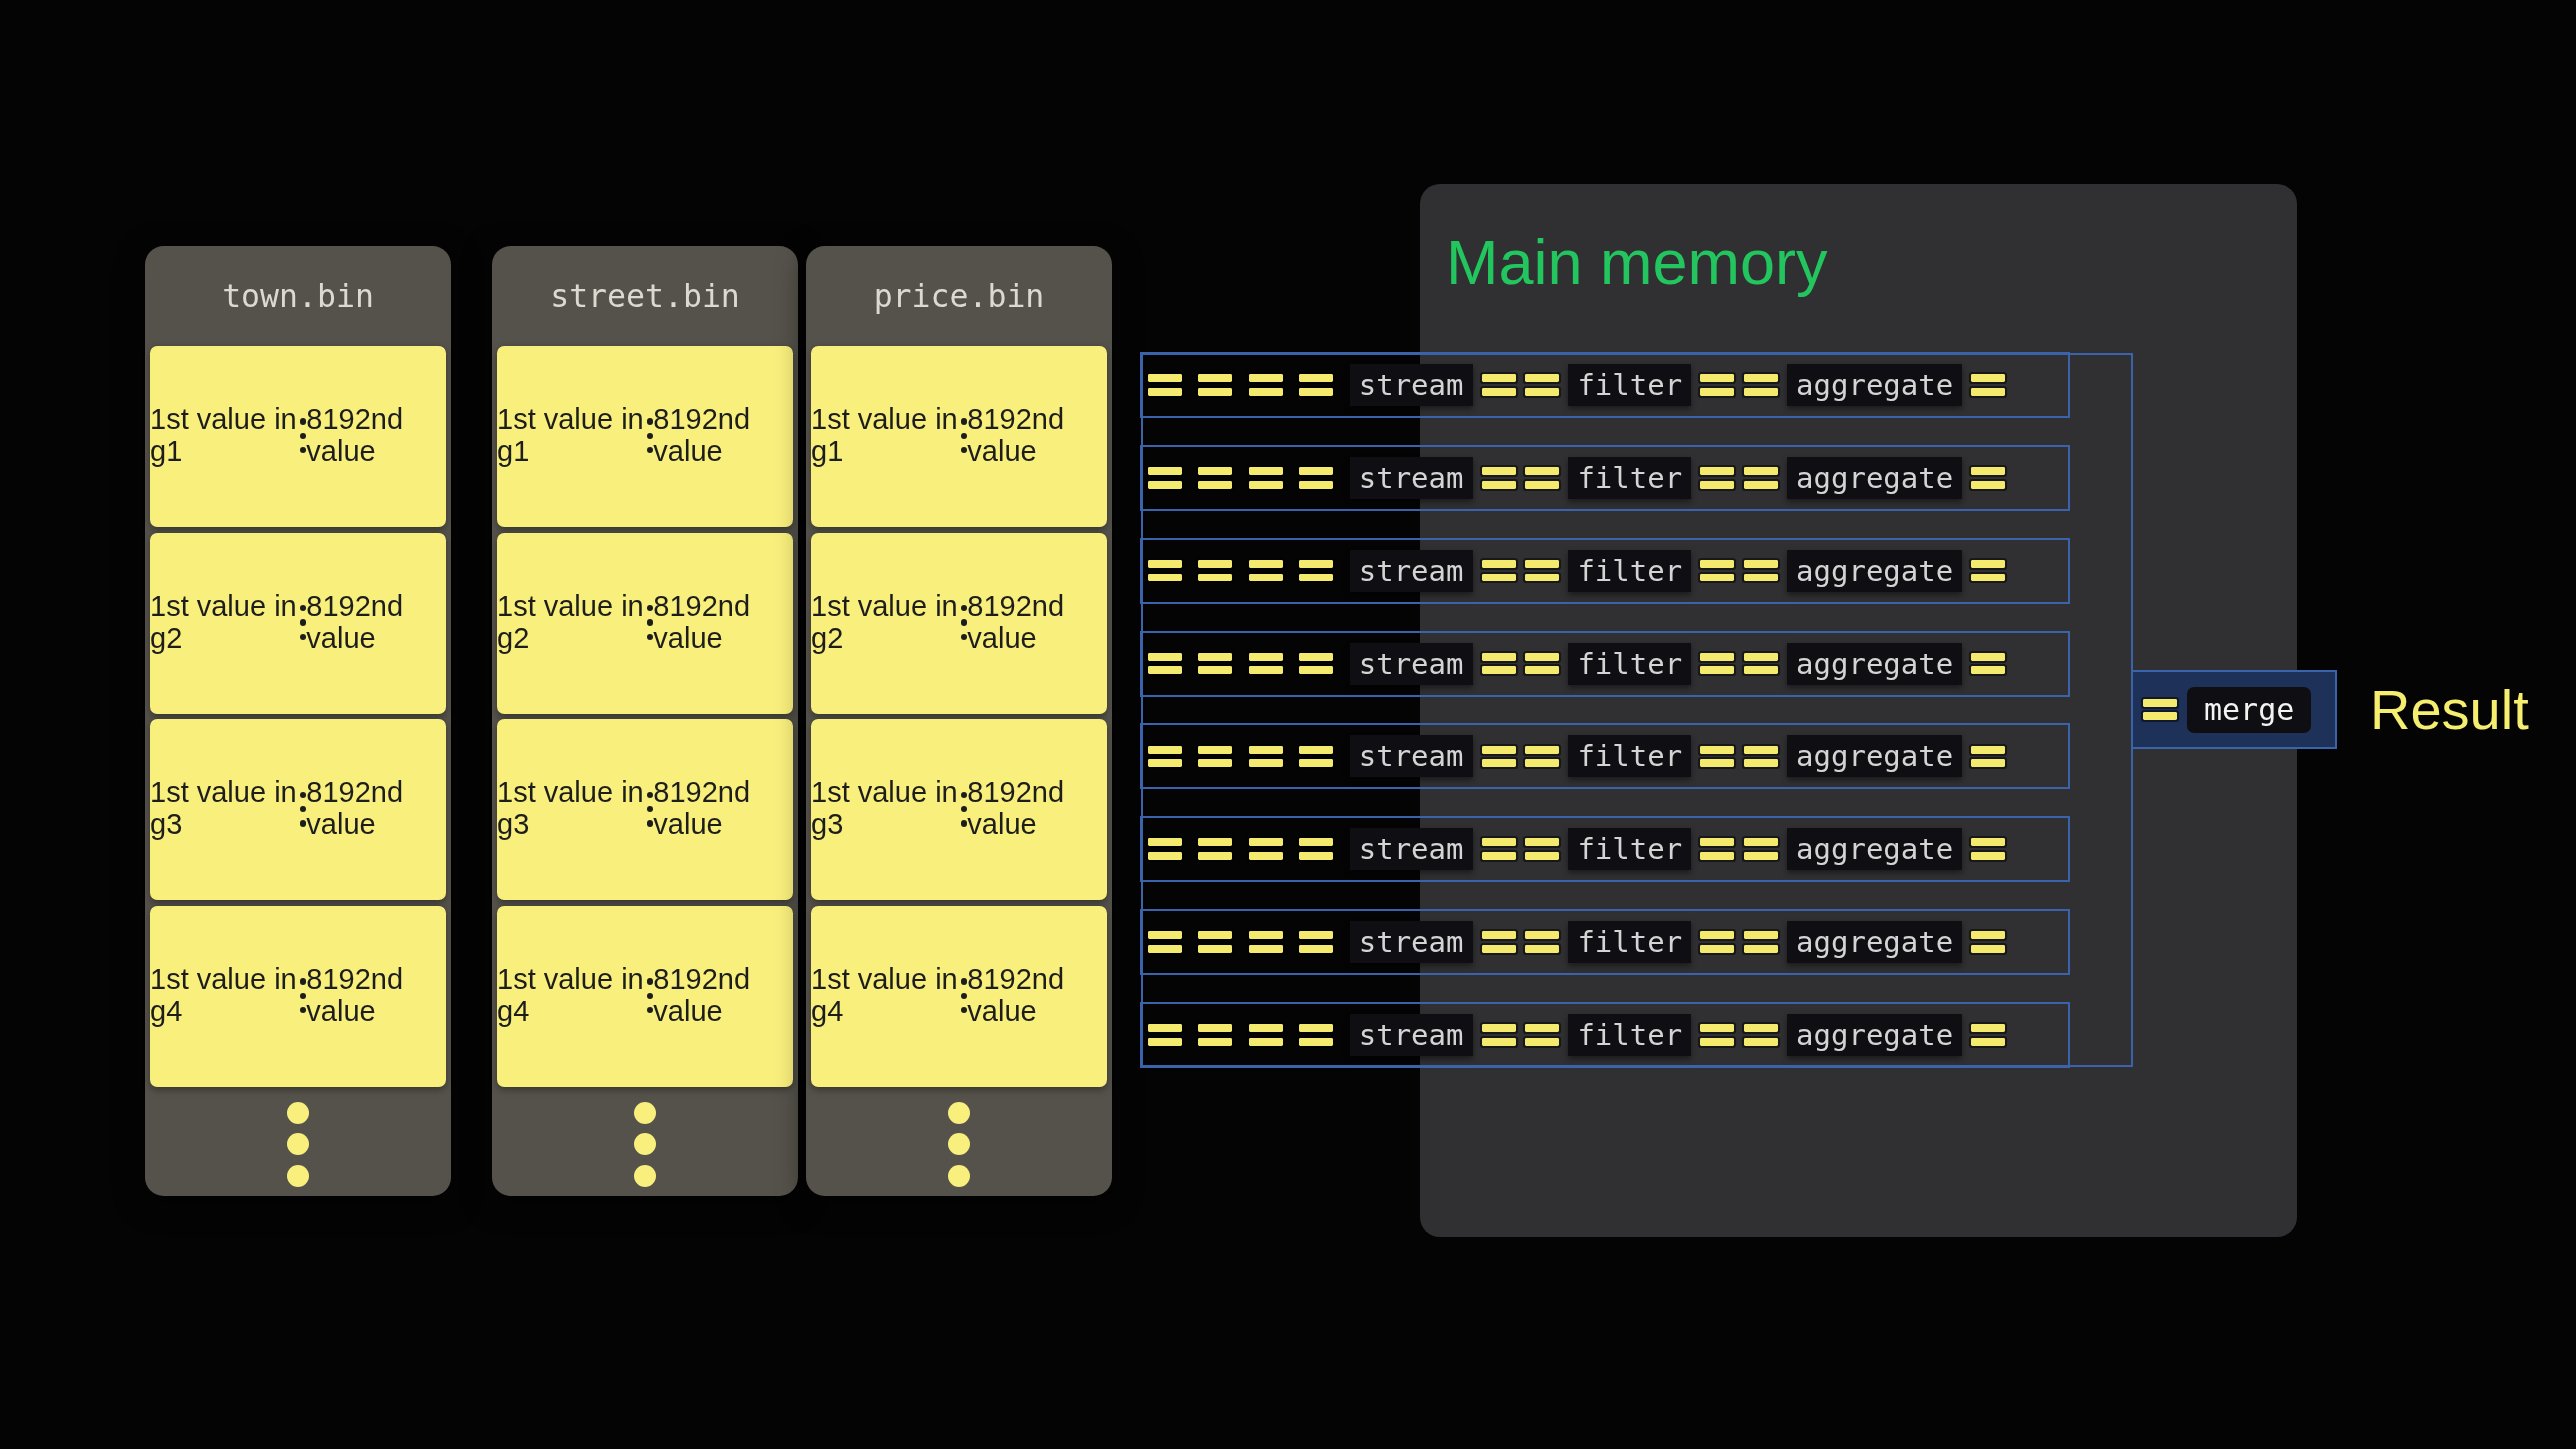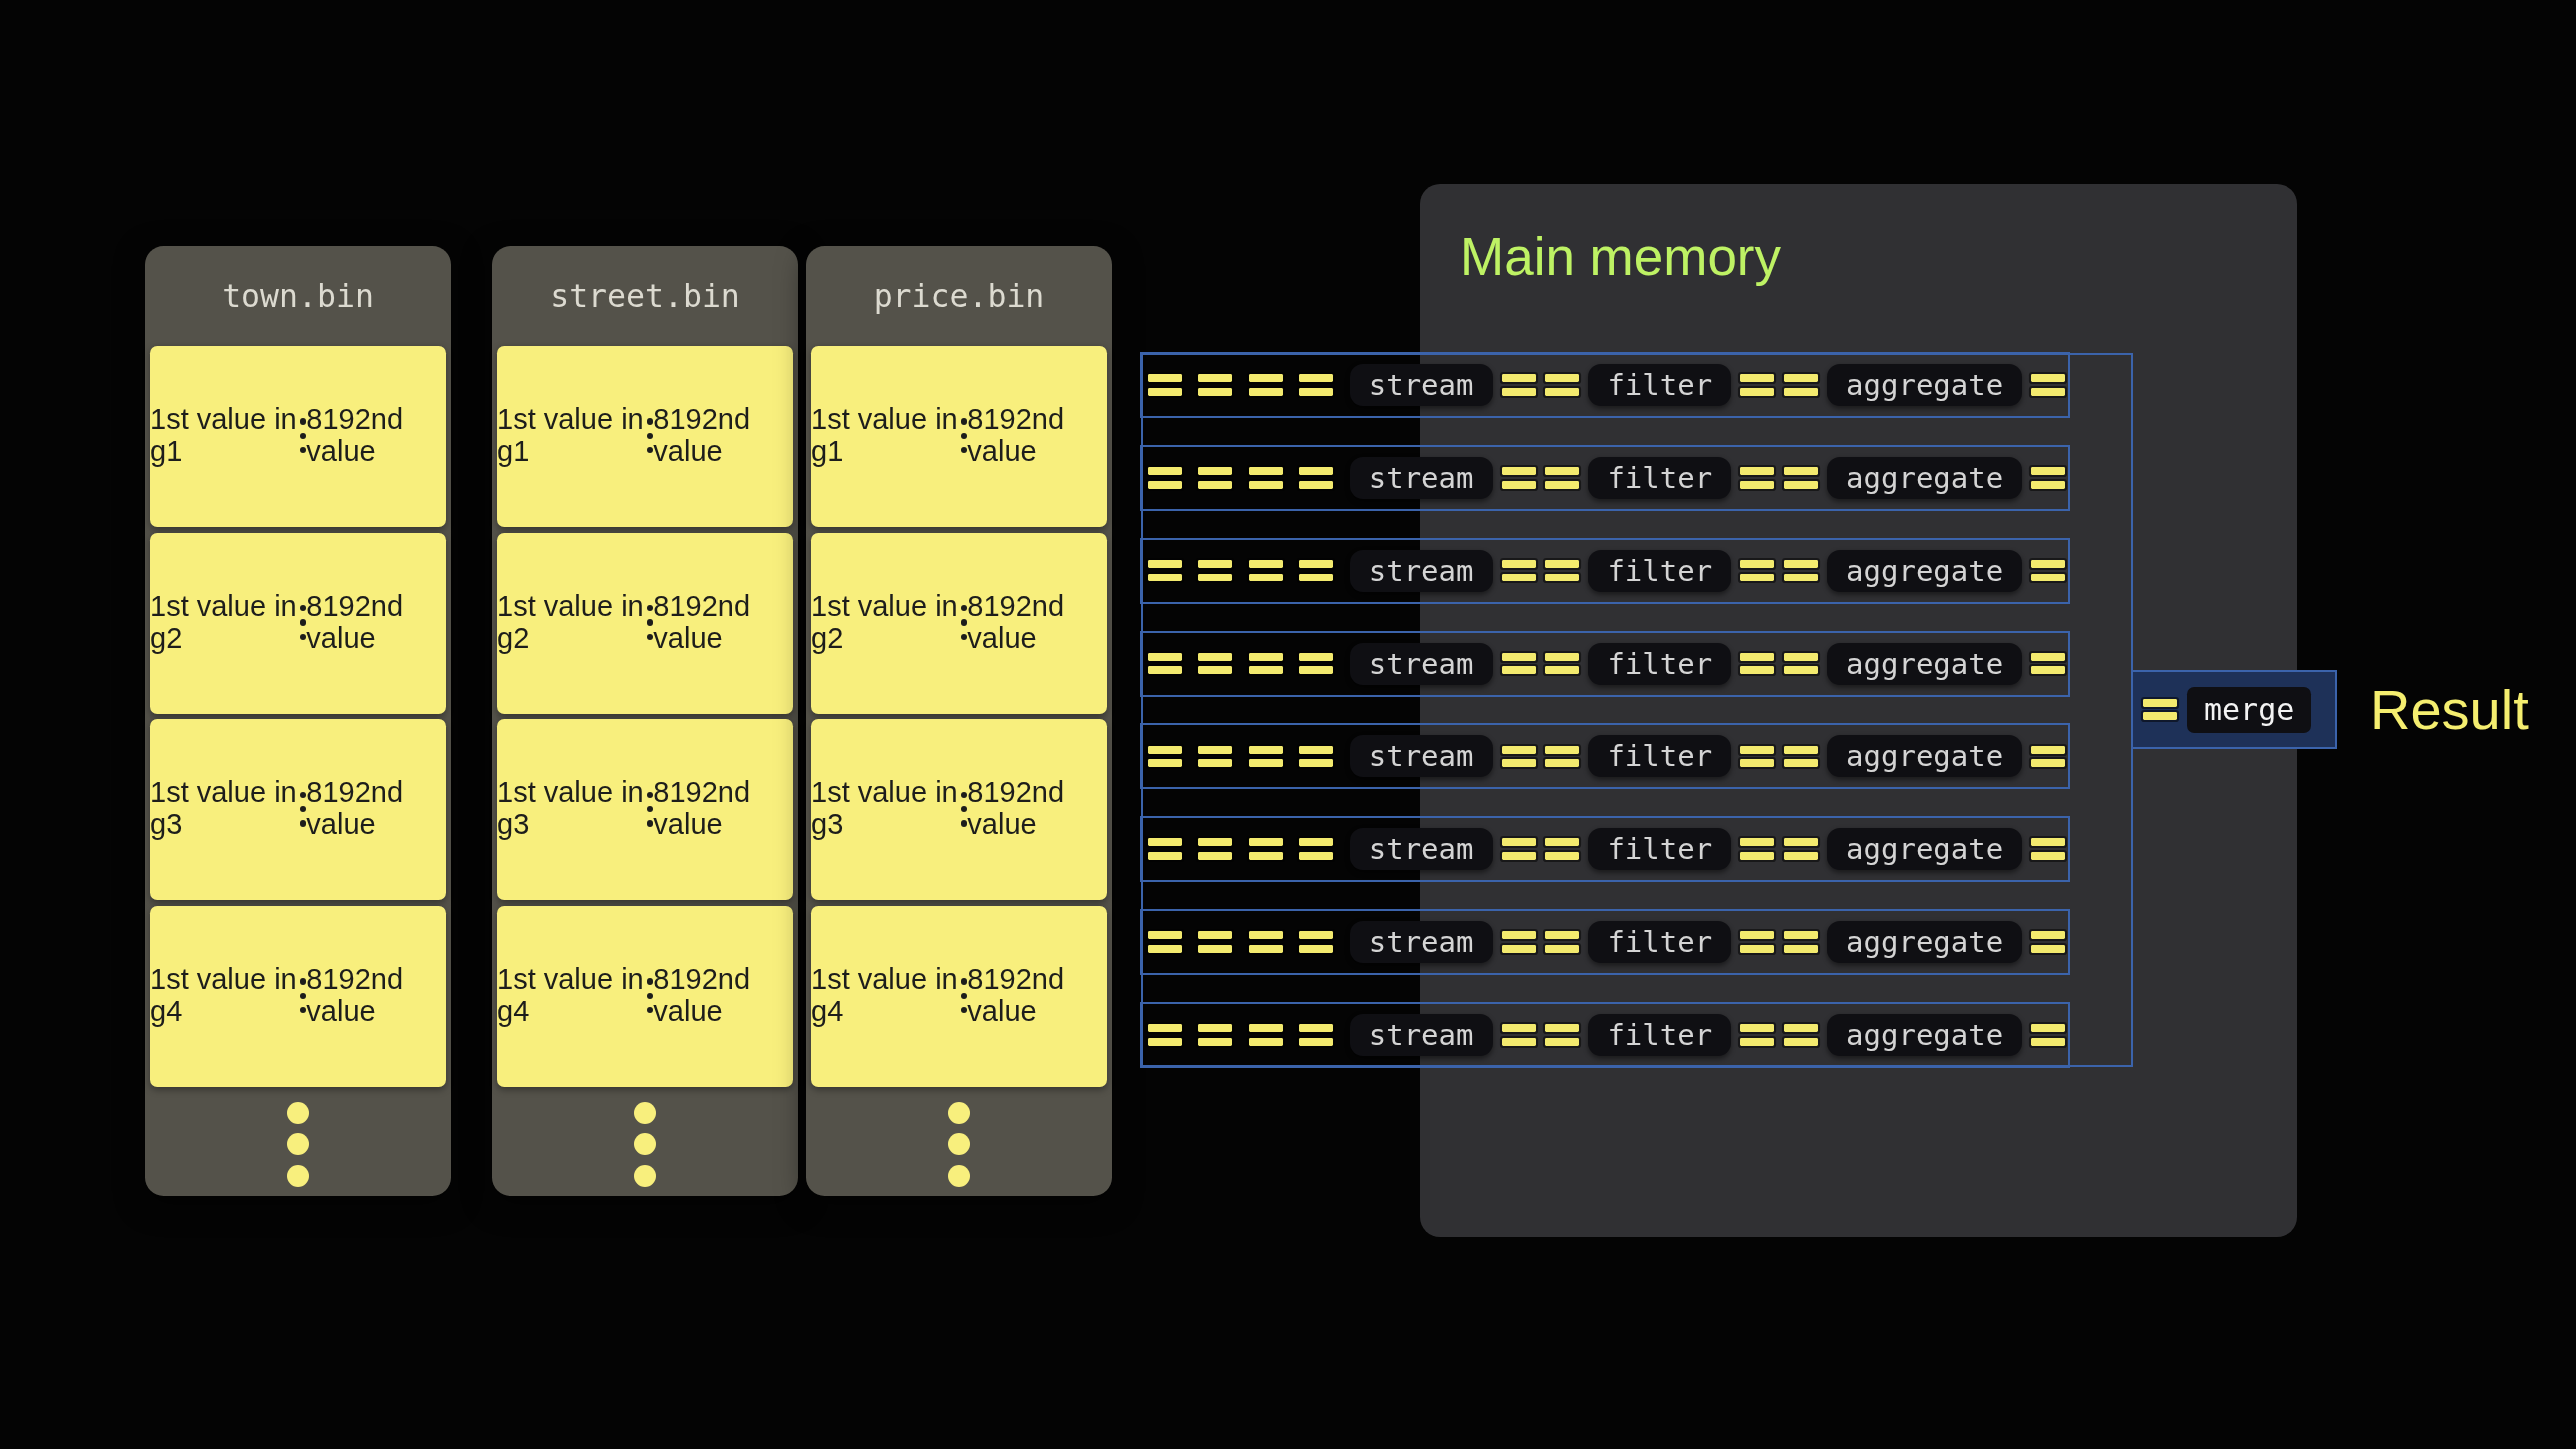--- a/index.html
+++ b/index.html
@@ -36,21 +36,21 @@
   .vdots { display:flex; flex-direction:column; gap:7.9px; }
   .vdots i { width:6.4px; height:6.4px; border-radius:50%; background:#1d1d1b; }
   .col-dots { flex:1 1 auto; display:flex; flex-direction:column; align-items:center; justify-content:center; gap:9.3px; }
   .col-dots i { width:22px; height:22px; border-radius:50%; background:#f8ef7d; }
 
   
   .memory {
     position:absolute; left:1420px; top:184px; width:877px; height:1053px;
     background:#303033; border-radius:20px;
   }
-  .memory-title { position:absolute; left:40px; top:42px; font-size:53px; color:#bef264; }
+  .memory-title { position:absolute; left:26px; top:42px; font-size:63px; color:#22c55e; }
 
   
   .pipeline {
     position:absolute; left:1141px; top:353px; width:992px; height:714px;
     border:2.9px solid #3b63ab;
     display:flex; flex-direction:column; justify-content:space-between;
   }
   .lane {
     width:930px; height:66px; flex:0 0 66px;
     border:2.9px solid #3b63ab; margin-left:-2.9px;
@@ -61,21 +61,21 @@
 
   .eq { display:flex; flex-direction:column; gap:5.7px; flex:0 0 auto; }
   .eq i { width:34px; height:7.9px; background:#f3ea6e; border-radius:1.4px;
           box-shadow:0 0 0 2.1px rgba(0,0,0,.5); }
   .eq.lead { margin-right:7.2px; }
 
   .stage {
     flex:0 0 auto;
     background:#0f0f13; color:#d4d4d4;
     font-family:"DejaVu Sans Mono", monospace; font-size:29px;
-    line-height:42px; padding:0 19px; border-radius:13px;
+    line-height:42px; padding:0 9px; border-radius:0;
     box-shadow:0 2.9px 5.7px rgba(0,0,0,.45);
   }
 
   
   .merge-channel {
     position:absolute; left:2131px; top:670px; width:206px; height:79px;
     border:2.9px solid #3b63ab; background:#1e3158;
     display:flex; align-items:center; gap:10px; padding:8px 10px;
   }
   .merge-box {

